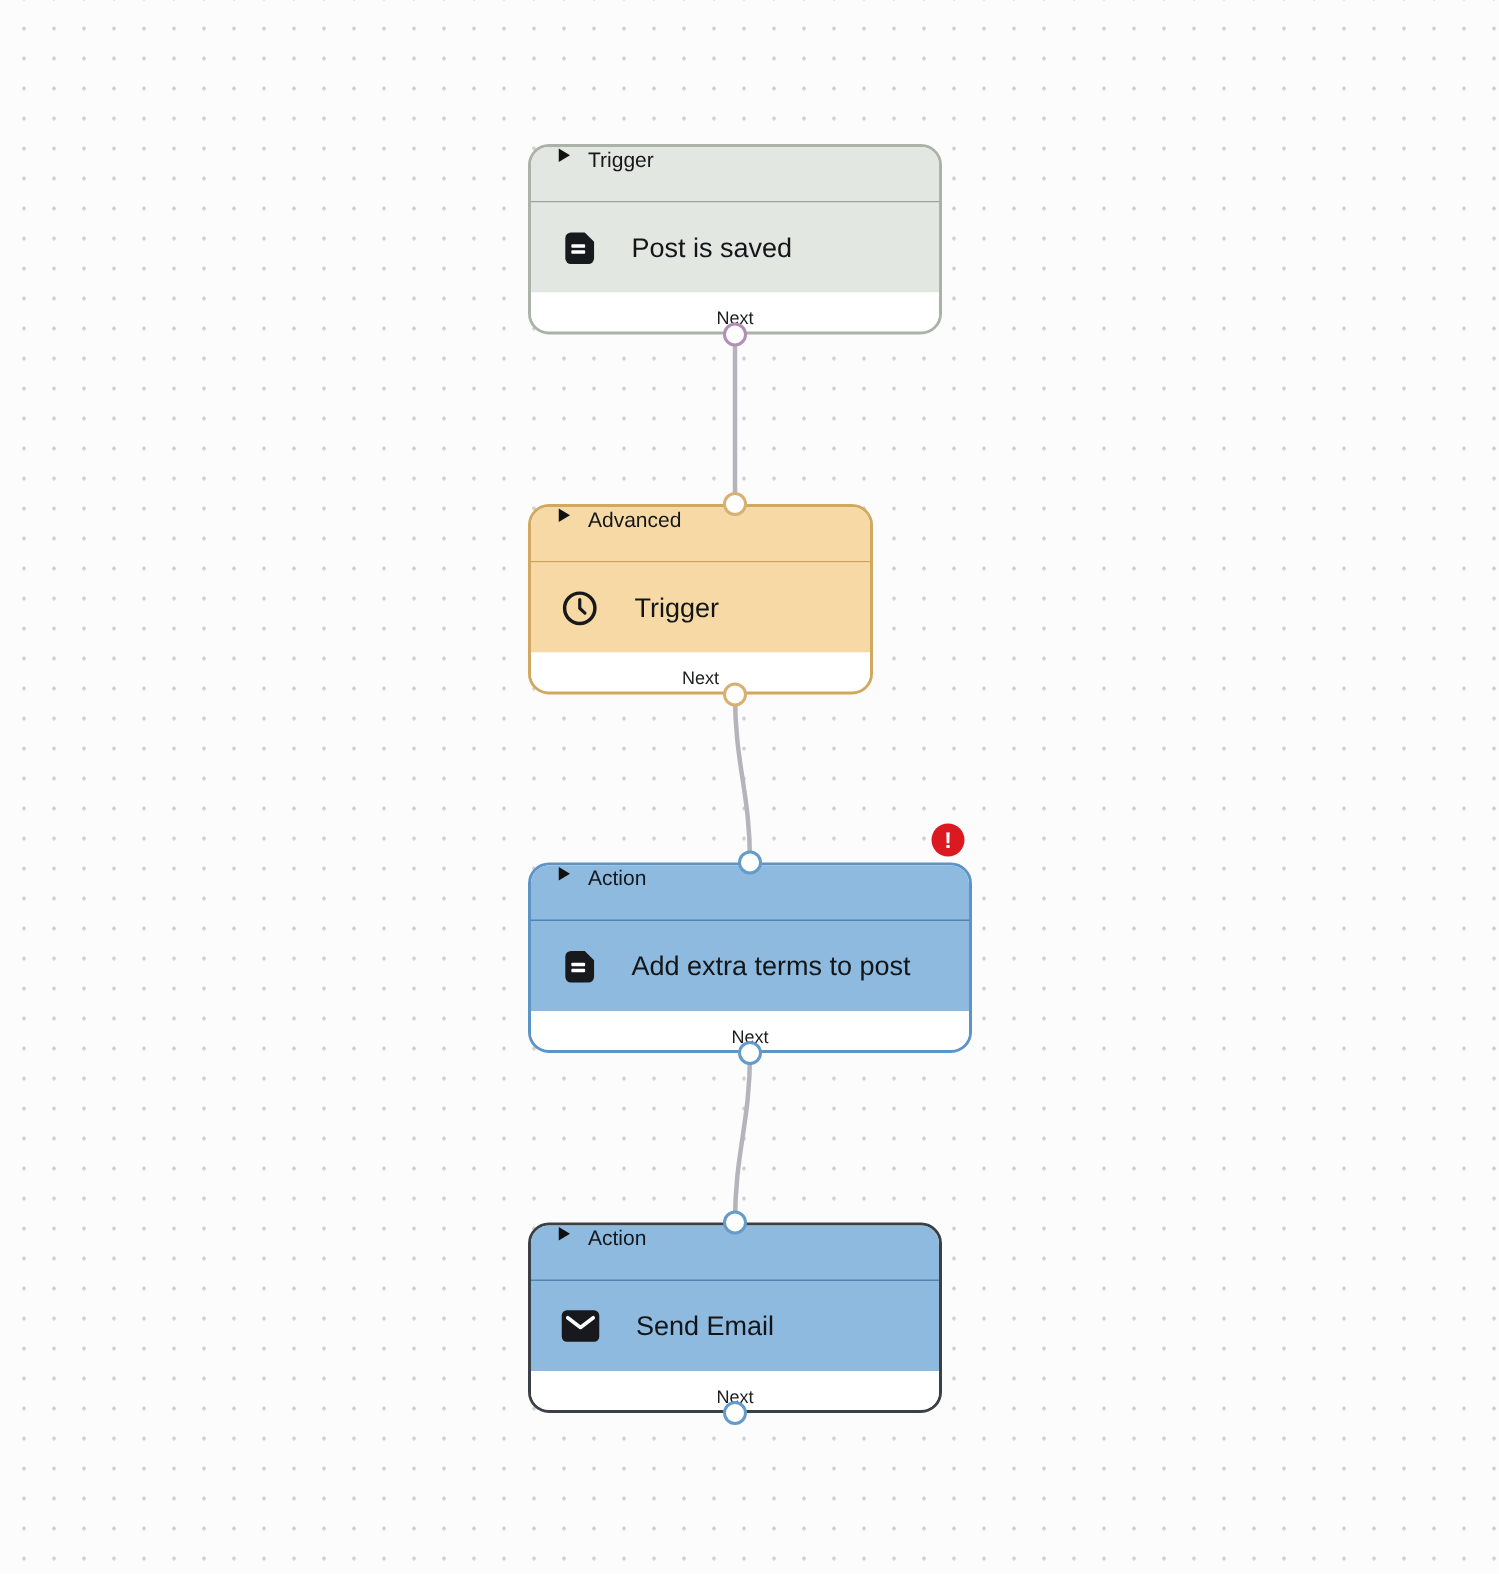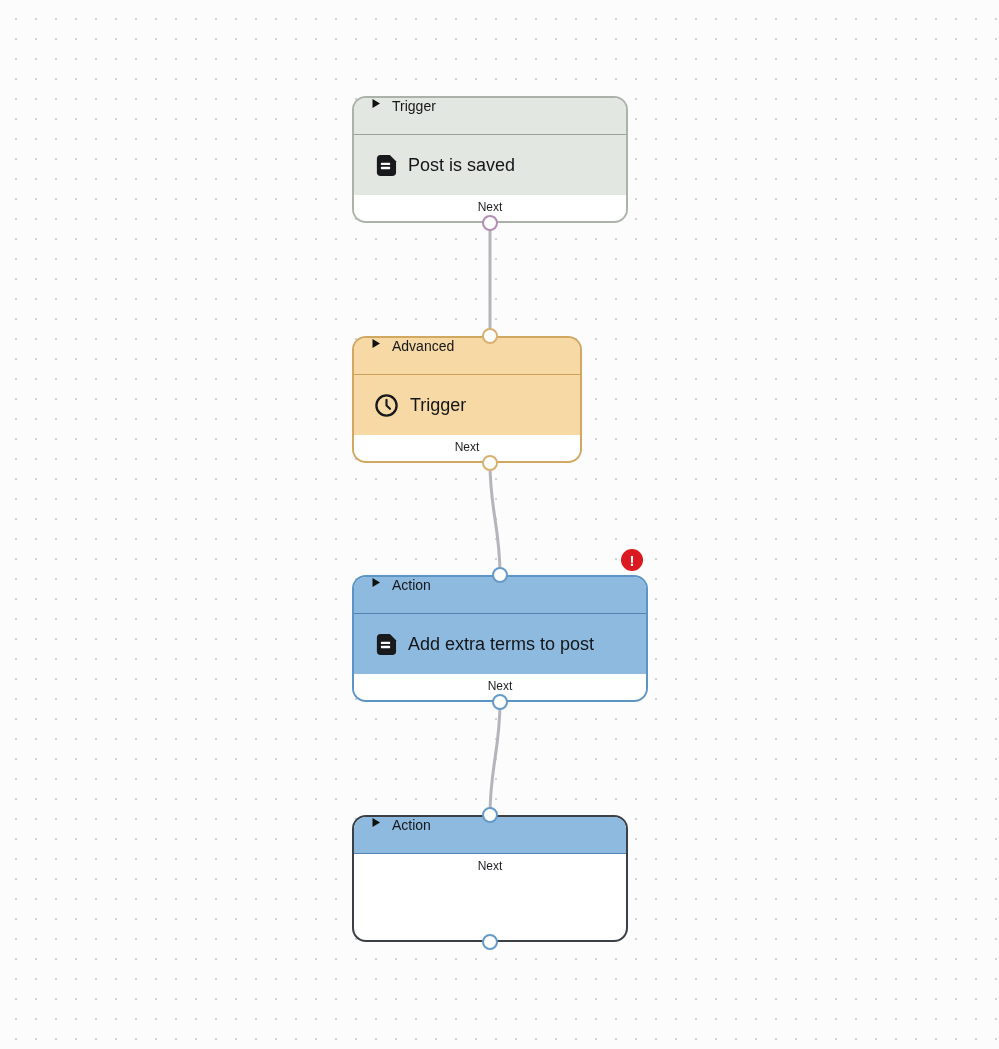--- a/index.html
+++ b/index.html
@@ -35,29 +35,29 @@
     height: 37px;
     display: flex; gap: 11px;
     padding: 0 17px;
     background: var(--bg, #eee);
     border-bottom: 1px solid var(--divider, #999);
     font-size: 14px; color: #15171a;
     box-sizing: border-box;
   }
   .node-body {
     height: 60px;
-    display: flex; align-items: center; gap: 11px;
+    display: flex; align-items: center; gap: 24px;
     padding: 0 20px;
     background: var(--bg, #eee);
     font-size: 18px; color: #131518;
     box-sizing: border-box;
   }
   .node-footer {
     height: 24px;
-    display: flex; align-items: center; justify-content: center;
+    display: flex; align-items: flex-end; justify-content: center;
     background: #ffffff;
     font-size: 12px; color: #1c1e21;
   }
   .tri-icon { flex: 0 0 auto; display: block; }
   .body-icon { flex: 0 0 auto; display: block; }
 
   .port {
     position: absolute;
     width: 16px; height: 16px;
     box-sizing: border-box;
@@ -146,20 +146,27 @@
     </div>
   </div>
 
   <div class="node selected" style="left: 352px; top: 815px; width: 276px; height: 127px; --bg: #8dbade; --border: #3b4046; --divider: #5184b2;">
     <div class="node-header">
       <svg class="tri-icon" width="10" height="11" viewBox="0 0 10 11">
           <path d="M1.5 1 L9 5.5 L1.5 10 Z" fill="#111"></path>
         </svg>
       <span>Action</span>
     </div>
+    <div class="node-body">
+      <svg class="body-icon" width="26" height="22" viewBox="0 0 26 22">
+        <rect x="0.5" y="0.5" width="25" height="21" rx="3.5" fill="#17191c"></rect>
+        <path d="M4.5 5.5 L13 12 L21.5 5.5" fill="none" stroke="#ffffff" stroke-width="2.4" stroke-linecap="round" stroke-linejoin="round"></path>
+      </svg>
+      <span>Send Email</span>
+    </div>
     <div class="node-footer">
       <span>Next</span>
     </div>
   </div>
 
   <div class="port" style="left: 482px; top: 215px; border-color: rgb(180, 141, 182);"></div>
   <div class="port" style="left: 482px; top: 328px; border-color: rgb(216, 176, 113);"></div>
   <div class="port" style="left: 482px; top: 455px; border-color: rgb(216, 176, 113);"></div>
   <div class="port" style="left: 492px; top: 567px; border-color: rgb(100, 155, 202);"></div>
   <div class="port" style="left: 492px; top: 694px; border-color: rgb(100, 155, 202);"></div>

